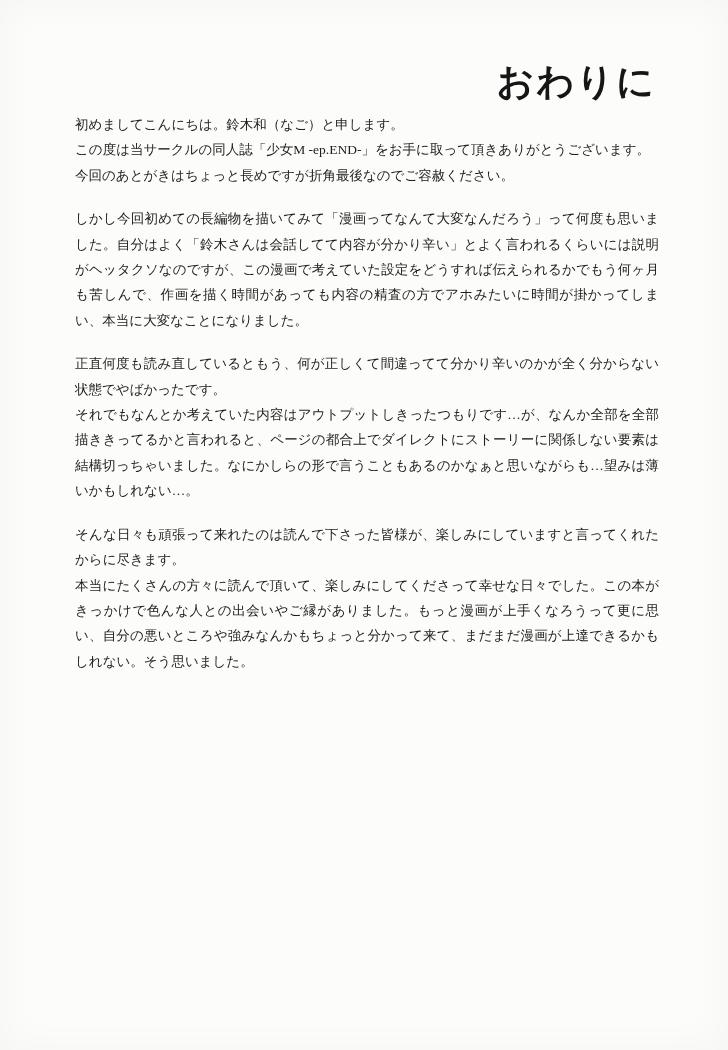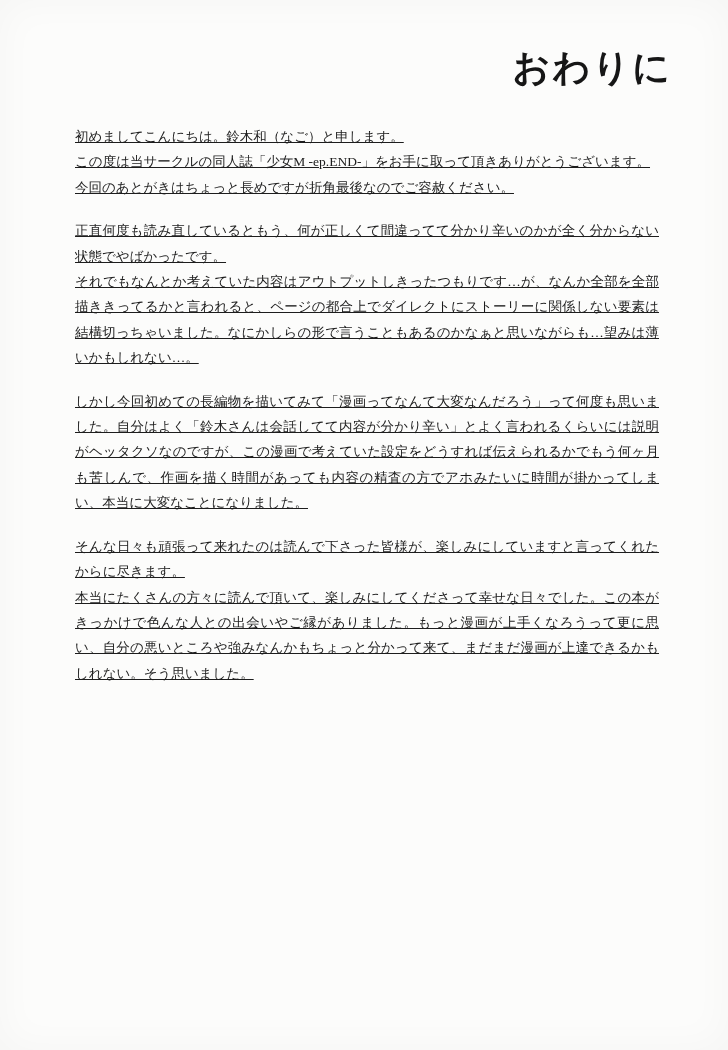--- a/index.html
+++ b/index.html
@@ -14,57 +14,56 @@
     margin: 0 auto;
     background: #fcfcfb;
     overflow: hidden;
     color: #1c1c1c;
     box-shadow: inset 0 0 40px rgba(0,0,0,0.03);
   }
   .title {
     position: absolute;
     top: 46px;
     right: 56px;
-    margin: 0;
-    font-family: Liberation Serif, serif;
+    margin: 16px;
+    font-family: Liberation Mono, monospace;
     font-weight: 700;
     font-size: 37px;
     line-height: 1.2;
     letter-spacing: 2px;
     color: #161616;
   }
   .body-text {
     position: absolute;
     left: 75px;
     top: 112px;
     width: 584px;
     font-family: "Liberation Serif", "DejaVu Serif", serif;
     font-size: 13.5px;
     line-height: 25.4px;
     text-align: justify;
     color: #1d1d1d;
   }
   .body-text p {
-    margin: 12px 0 18px 0;
+    margin: 0 0 18px 0;
     white-space: pre-line; 
-    text-decoration: underline;
   }
   .body-text p.gap-large {
     margin-bottom: 18px;
   }
 </style>
 </head>
 <body>
 
 <div class="page">
   <h1 class="title">おわりに</h1>
 
   <div class="body-text">
     <p>初めましてこんにちは。鈴木和（なご）と申します。
 この度は当サークルの同人誌「少女M -ep.END-」をお手に取って頂きありがとうございます。
 今回のあとがきはちょっと長めですが折角最後なのでご容赦ください。</p>
+    <p>しかし今回初めての長編物を描いてみて「漫画ってなんて大変なんだろう」って何度も思いました。自分はよく「鈴木さんは会話してて内容が分かり辛い」とよく言われるくらいには説明がヘッタクソなのですが、この漫画で考えていた設定をどうすれば伝えられるかでもう何ヶ月も苦しんで、作画を描く時間があっても内容の精査の方でアホみたいに時間が掛かってしまい、本当に大変なことになりました。</p>
     <p>正直何度も読み直しているともう、何が正しくて間違ってて分かり辛いのかが全く分からない状態でやばかったです。
 それでもなんとか考えていた内容はアウトプットしきったつもりです…が、なんか全部を全部描ききってるかと言われると、ページの都合上でダイレクトにストーリーに関係しない要素は結構切っちゃいました。なにかしらの形で言うこともあるのかなぁと思いながらも…望みは薄いかもしれない…。</p>
-    <p>しかし今回初めての長編物を描いてみて「漫画ってなんて大変なんだろう」って何度も思いました。自分はよく「鈴木さんは会話してて内容が分かり辛い」とよく言われるくらいには説明がヘッタクソなのですが、この漫画で考えていた設定をどうすれば伝えられるかでもう何ヶ月も苦しんで、作画を描く時間があっても内容の精査の方でアホみたいに時間が掛かってしまい、本当に大変なことになりました。</p>
     <p class="gap-large">そんな日々も頑張って来れたのは読んで下さった皆様が、楽しみにしていますと言ってくれたからに尽きます。
 本当にたくさんの方々に読んで頂いて、楽しみにしてくださって幸せな日々でした。この本がきっかけで色んな人との出会いやご縁がありました。もっと漫画が上手くなろうって更に思い、自分の悪いところや強みなんかもちょっと分かって来て、まだまだ漫画が上達できるかもしれない。そう思いました。</p>
   </div>
 </div>
 
 </body></html>

